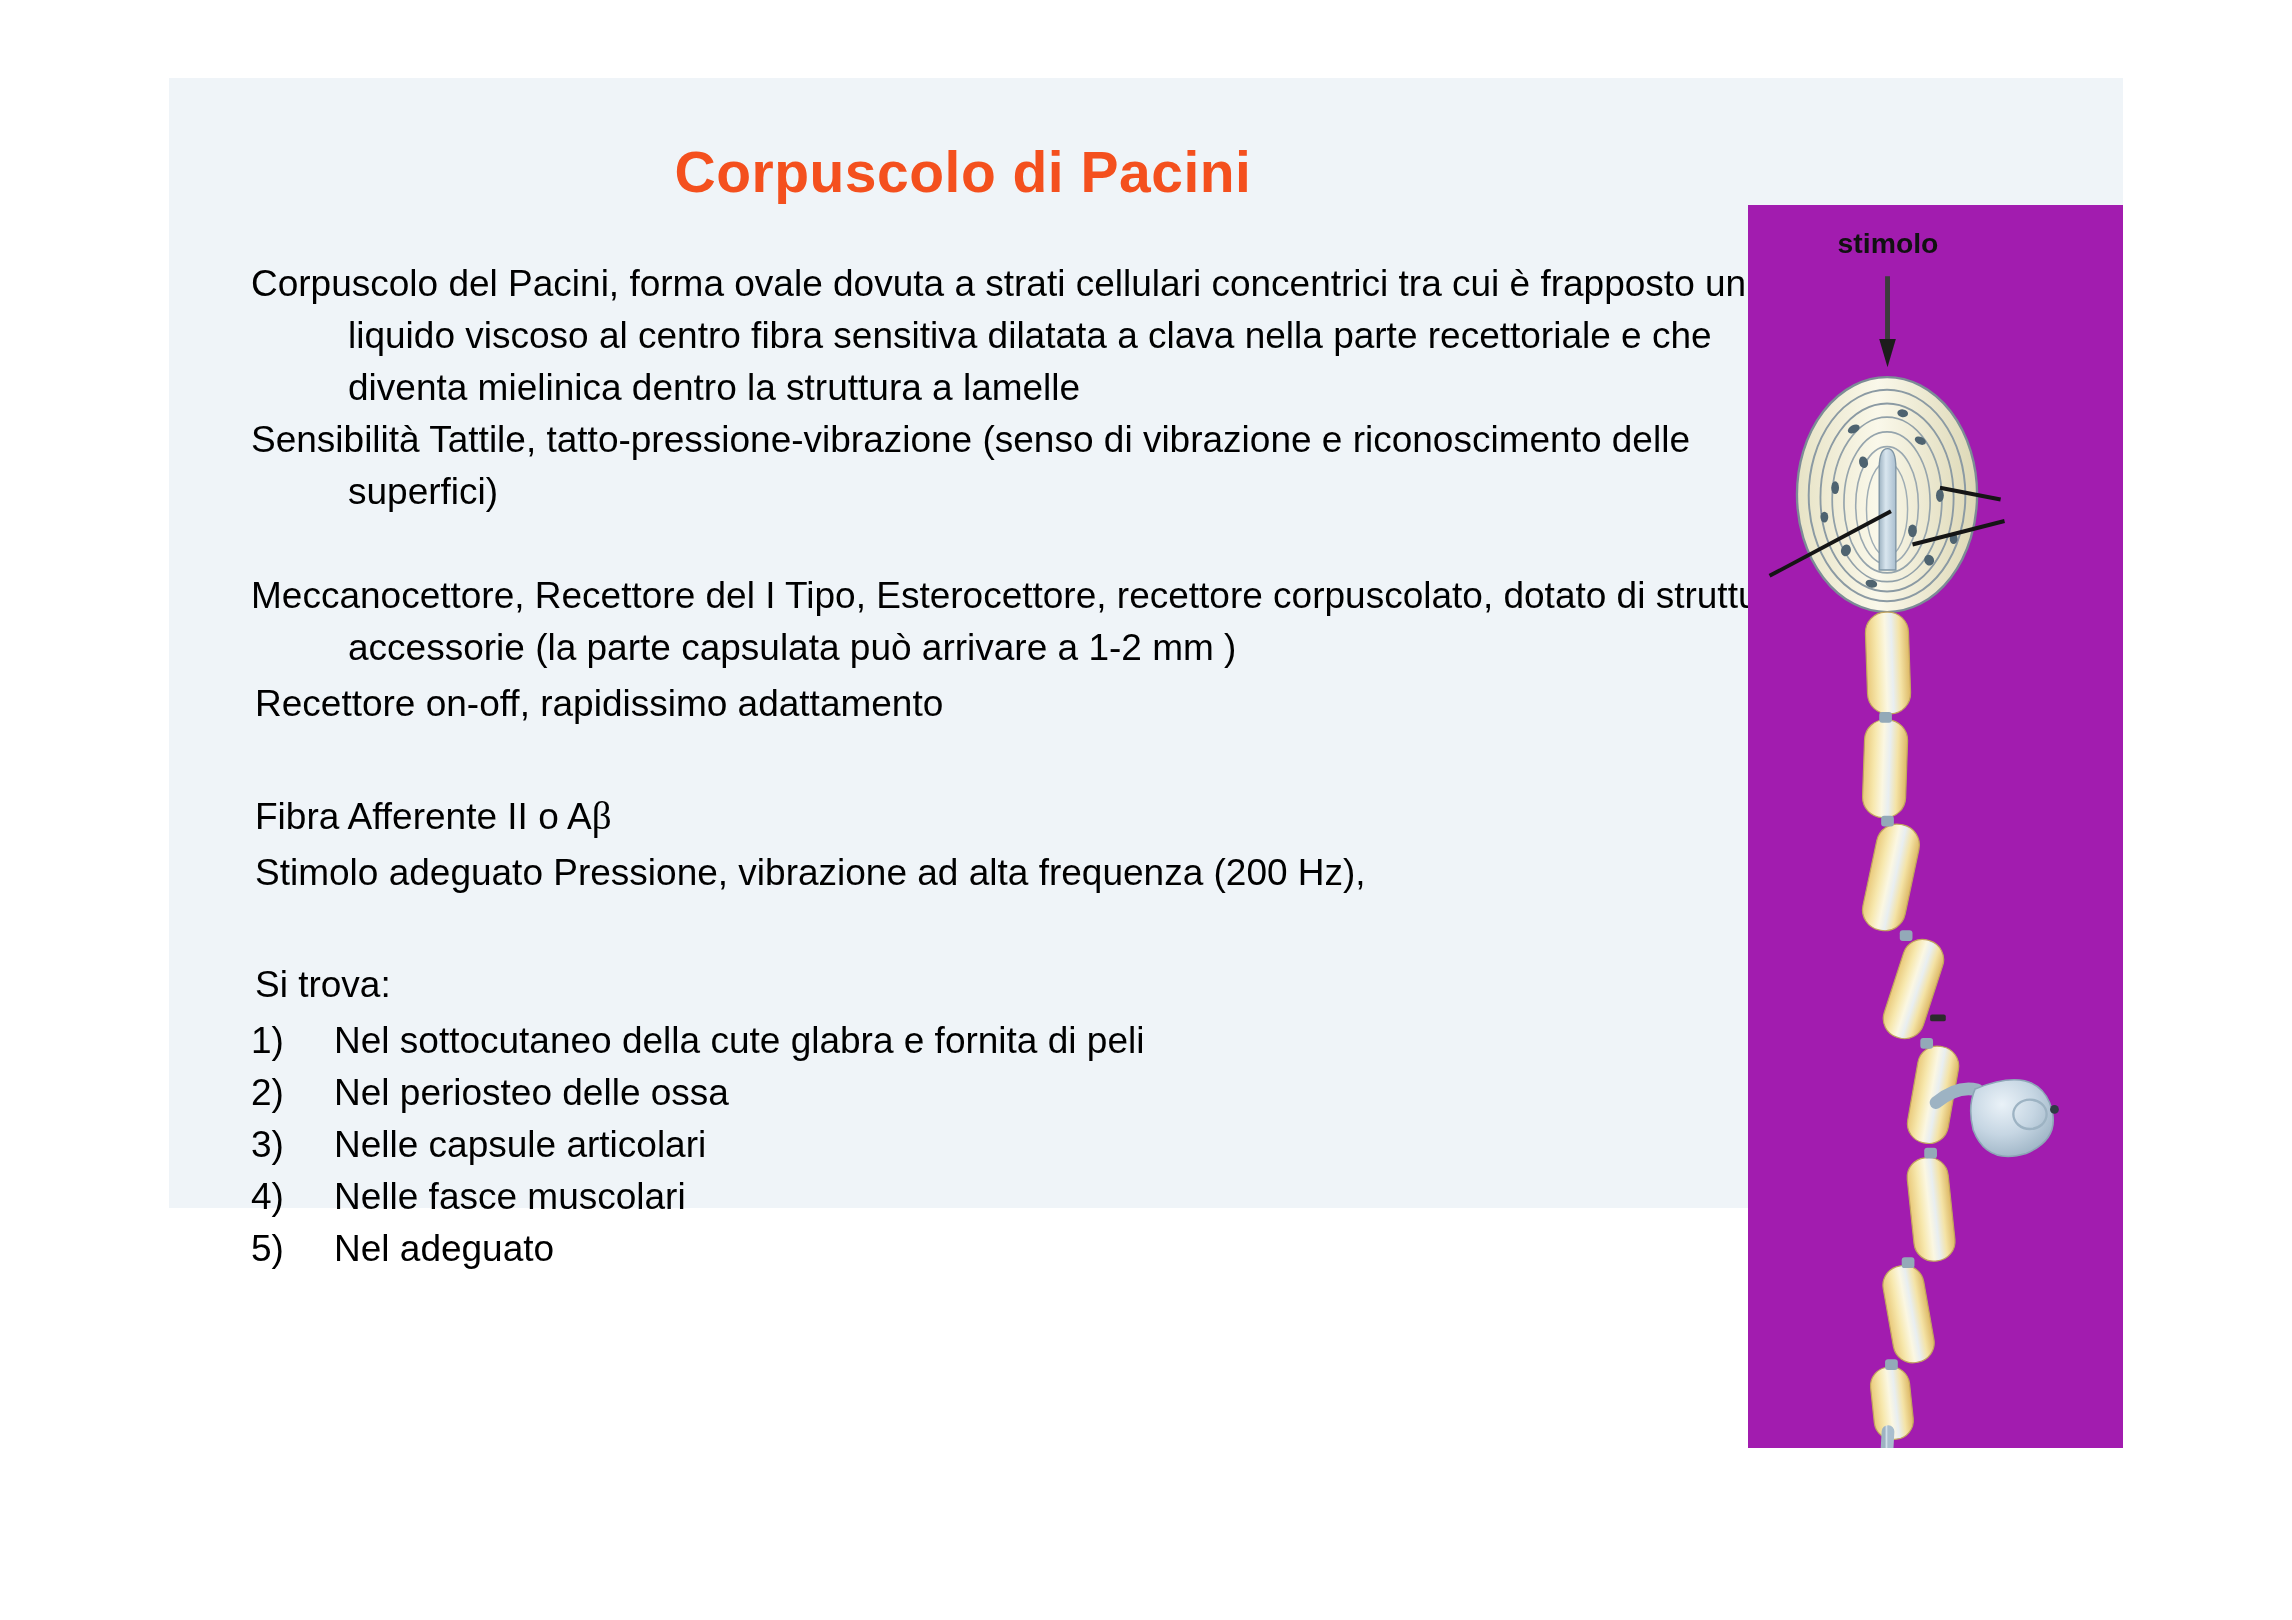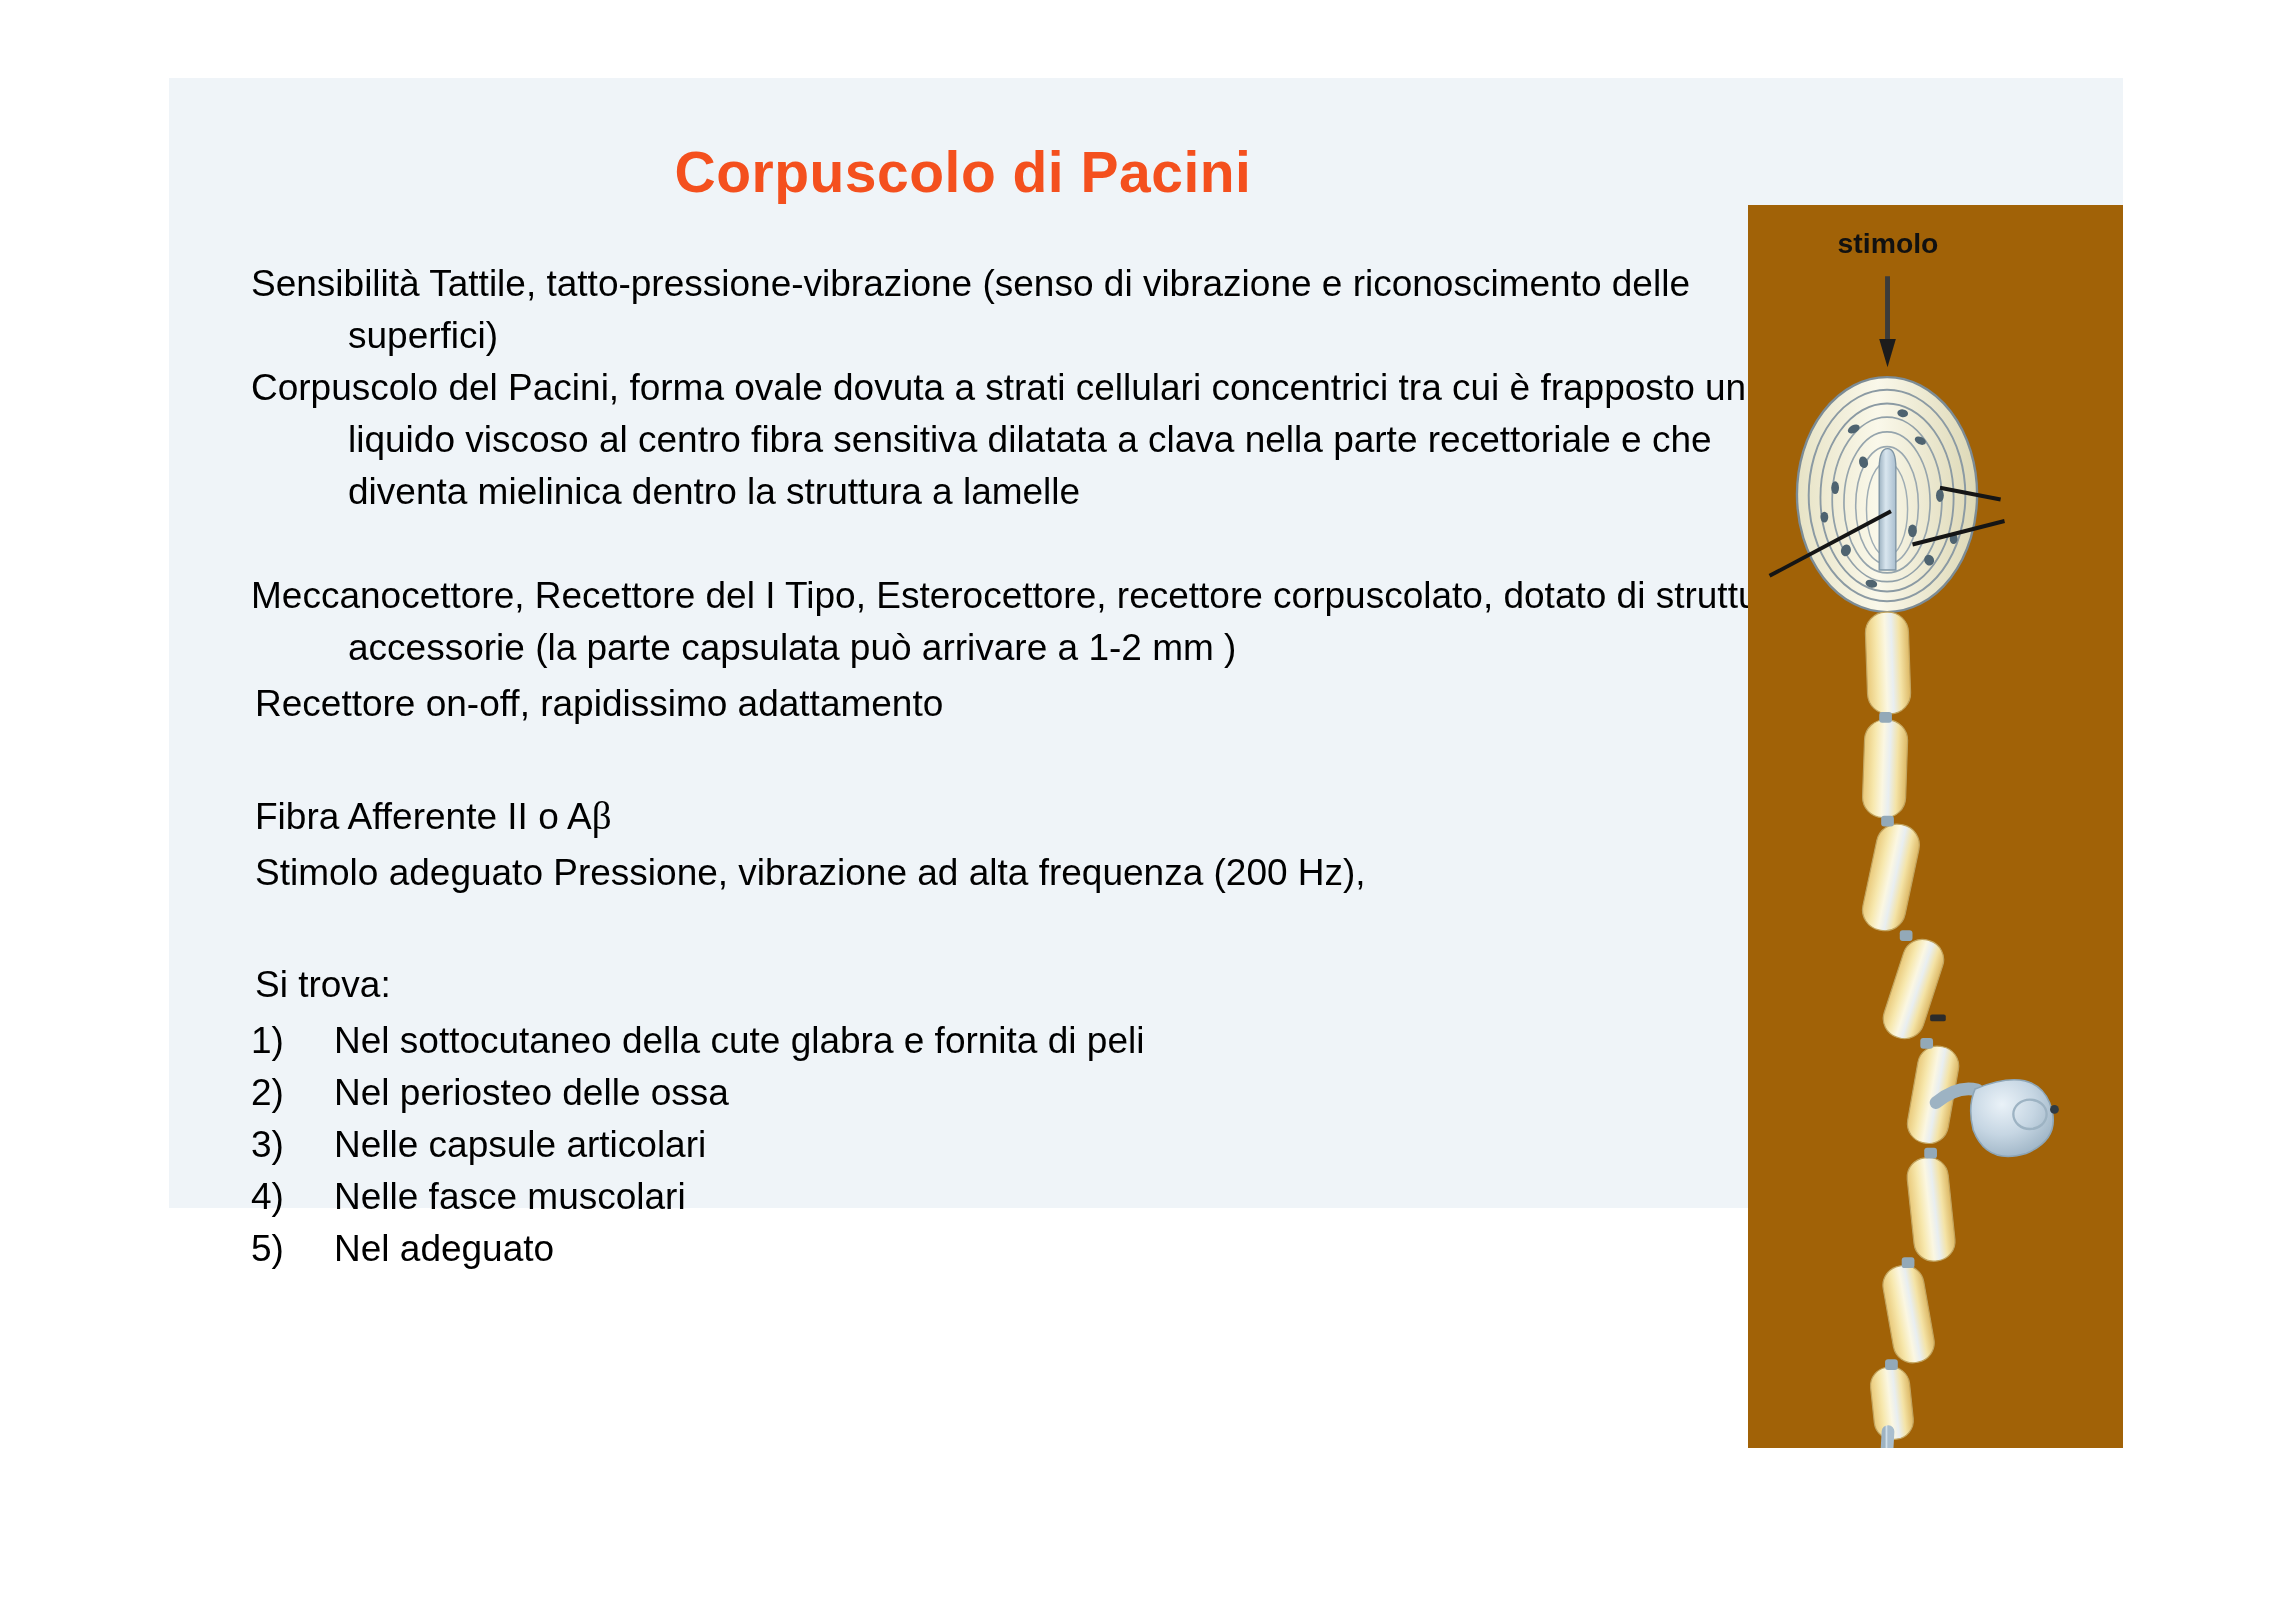--- a/index.html
+++ b/index.html
@@ -62,35 +62,35 @@
     width:71px;
     flex:0 0 71px;
   }
   #find-list .txt{flex:1 1 auto;margin-left:12px;}
 
   
   #figure-panel{
     position:absolute;
     left:1579px;top:127px;
     width:375px;height:1243px;
-    background:#a16207;
+    background:#a21caf;
   }
   #figure-svg{display:block;width:375px;height:1243px;}
 </style>
 </head>
 <body>
 
 <div id="slide">
 
   <div id="title">Corpuscolo di Pacini</div>
 
   <div id="body-text">
 
+    <p class="para">Corpuscolo del Pacini, forma ovale dovuta a strati cellulari concentrici tra cui è frapposto un liquido viscoso al centro fibra sensitiva dilatata a clava nella parte recettoriale e che diventa mielinica dentro la struttura a lamelle</p>
     <p class="para">Sensibilità Tattile, tatto-pressione-vibrazione (senso di vibrazione e riconoscimento delle superfici)</p>
-    <p class="para">Corpuscolo del Pacini, forma ovale dovuta a strati cellulari concentrici tra cui è frapposto un liquido viscoso al centro fibra sensitiva dilatata a clava nella parte recettoriale e che diventa mielinica dentro la struttura a lamelle</p>
 
     <div class="spacer"></div>
 
     <p class="para">Meccanocettore, Recettore del I Tipo, Esterocettore, recettore corpuscolato, dotato di strutture accessorie (la parte capsulata può arrivare a 1-2 mm )</p>
     <p class="plain">Recettore on-off, rapidissimo adattamento</p>
 
     <div class="spacer"></div>
 
     <p class="plain"><span>Fibra Afferente II o A</span><span class="beta">β</span></p>
 

